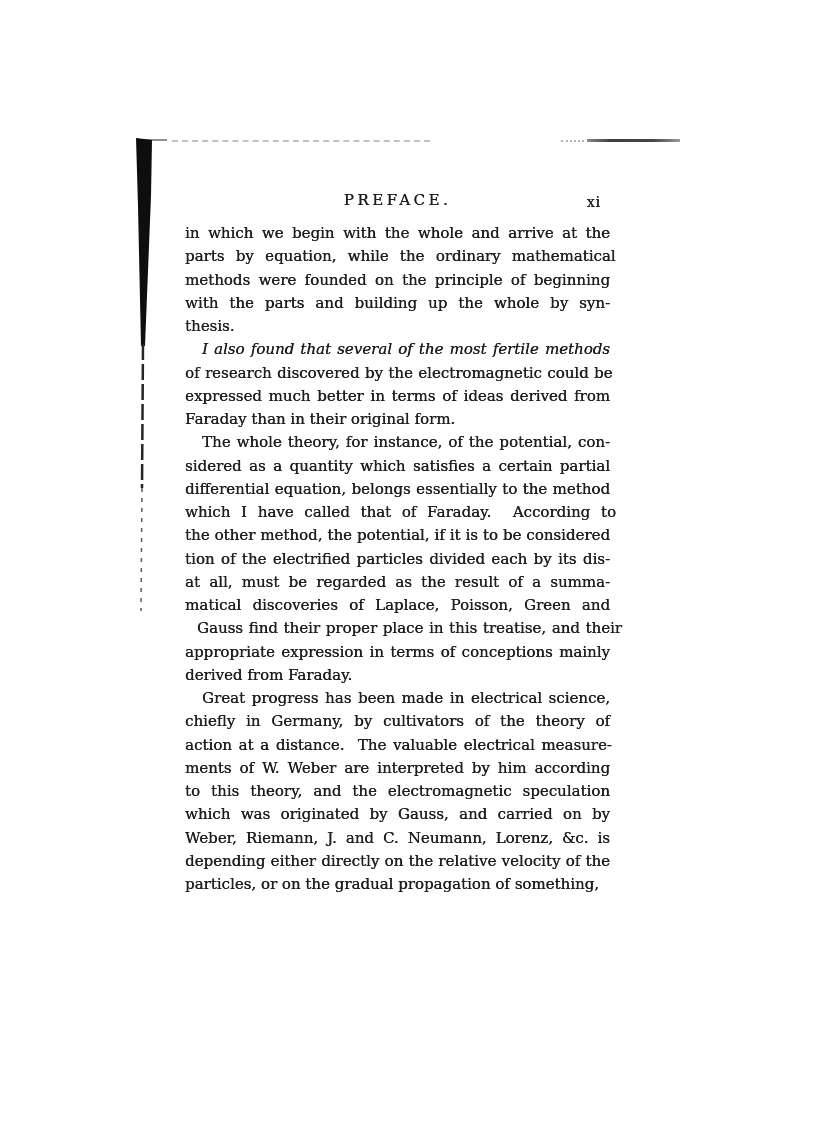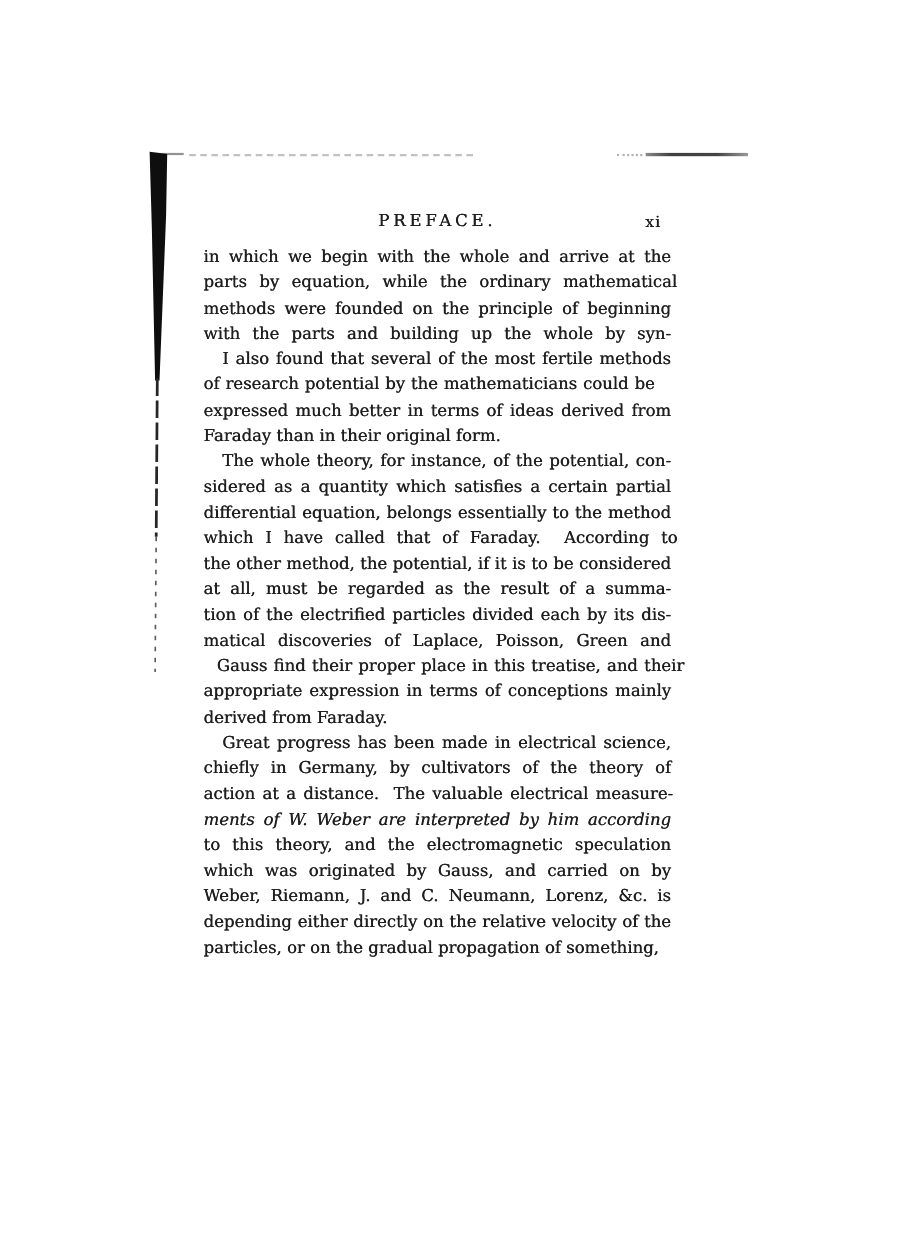--- a/index.html
+++ b/index.html
@@ -69,45 +69,46 @@
     <div class="page-header">
       <div class="page-title">PREFACE.</div>
       <div class="page-number">xi</div>
     </div>
     <div class="text-block">
         <div class="para">
           <div class="line"><span class="ltxt" style="word-spacing: 3.69687px;">in which we begin with the whole and arrive at the</span></div>
           <div class="line"><span class="ltxt" style="word-spacing: 6.47396px;">parts by equation, while the ordinary mathematical</span></div>
           <div class="line"><span class="ltxt" style="word-spacing: 3.5625px;">methods were founded on the principle of beginning</span></div>
           <div class="line"><span class="ltxt" style="word-spacing: 6.22396px;">with the parts and building up the whole by syn-</span></div>
+          <div class="line last"><span class="ltxt">thesis.</span></div>
         </div>
         <div class="para">
-          <div class="line indent"><span class="ltxt" style="word-spacing: 1.37153px;">I also found that several of the most fertile methods</span></div>
-          <div class="line"><span class="ltxt" style="word-spacing: 0.553571px;">of research potential by the mathematicians could be</span></div>
+          <div class="line indent"><span class="ltxt" style="word-spacing: 1.37153px; font-style: italic;">I also found that several of the most fertile methods</span></div>
+          <div class="line"><span class="ltxt" style="word-spacing: 0.553571px;">of research discovered by the electromagnetic could be</span></div>
           <div class="line"><span class="ltxt" style="word-spacing: 1.89062px;">expressed much better in terms of ideas derived from</span></div>
           <div class="line last"><span class="ltxt">Faraday than in their original form.</span></div>
         </div>
         <div class="para">
           <div class="line indent"><span class="ltxt" style="word-spacing: 1.20703px;">The whole theory, for instance, of the potential, con-</span></div>
           <div class="line"><span class="ltxt" style="word-spacing: 2.65625px;">sidered as a quantity which satisfies a certain partial</span></div>
           <div class="line"><span class="ltxt" style="word-spacing: 0.640625px;">differential equation, belongs essentially to the method</span></div>
           <div class="line"><span class="ltxt" style="word-spacing: 5.92383px;">which I have called that of Faraday.  According to</span></div>
           <div class="line"><span class="ltxt" style="word-spacing: 0.176563px;">the other method, the potential, if it is to be considered</span></div>
+          <div class="line"><span class="ltxt" style="word-spacing: 1.58507px;">tion of the electrified particles divided each by its dis-</span></div>
           <div class="line"><span class="ltxt" style="word-spacing: 4.43281px;">at all, must be regarded as the result of a summa-</span></div>
-          <div class="line"><span class="ltxt" style="word-spacing: 1.58507px;">tion of the electrified particles divided each by its dis-</span></div>
           <div class="line"><span class="ltxt" style="word-spacing: 6.5026px;">matical discoveries of Laplace, Poisson, Green and</span></div>
           <div class="line"><span class="ltxt" style="word-spacing: 0.850694px; margin-left: 12px;">Gauss find their proper place in this treatise, and their</span></div>
           <div class="line"><span class="ltxt" style="word-spacing: 1.60417px;">appropriate expression in terms of conceptions mainly</span></div>
           <div class="line last"><span class="ltxt">derived from Faraday.</span></div>
         </div>
         <div class="para">
           <div class="line indent"><span class="ltxt" style="word-spacing: 1.82589px;">Great progress has been made in electrical science,</span></div>
           <div class="line"><span class="ltxt" style="word-spacing: 6px;">chiefly in Germany, by cultivators of the theory of</span></div>
           <div class="line"><span class="ltxt" style="word-spacing: 1.86607px;">action at a distance.  The valuable electrical measure-</span></div>
-          <div class="line"><span class="ltxt" style="word-spacing: 3.18164px; font-style: italic;">ments of W. Weber are interpreted by him according</span></div>
+          <div class="line"><span class="ltxt" style="word-spacing: 3.18164px;">ments of W. Weber are interpreted by him according</span></div>
           <div class="line"><span class="ltxt" style="word-spacing: 6.1901px;">to this theory, and the electromagnetic speculation</span></div>
           <div class="line"><span class="ltxt" style="word-spacing: 5.5918px;">which was originated by Gauss, and carried on by</span></div>
           <div class="line"><span class="ltxt" style="word-spacing: 4.24219px;">Weber, Riemann, J. and C. Neumann, Lorenz, &amp;c. is</span></div>
           <div class="line"><span class="ltxt" style="word-spacing: 0.470703px; text-align: center;">depending either directly on the relative velocity of the</span></div>
           <div class="line last"><span class="ltxt">particles, or on the gradual propagation of something,</span></div>
         </div>
       </div>
   </div>
 
 </div>

